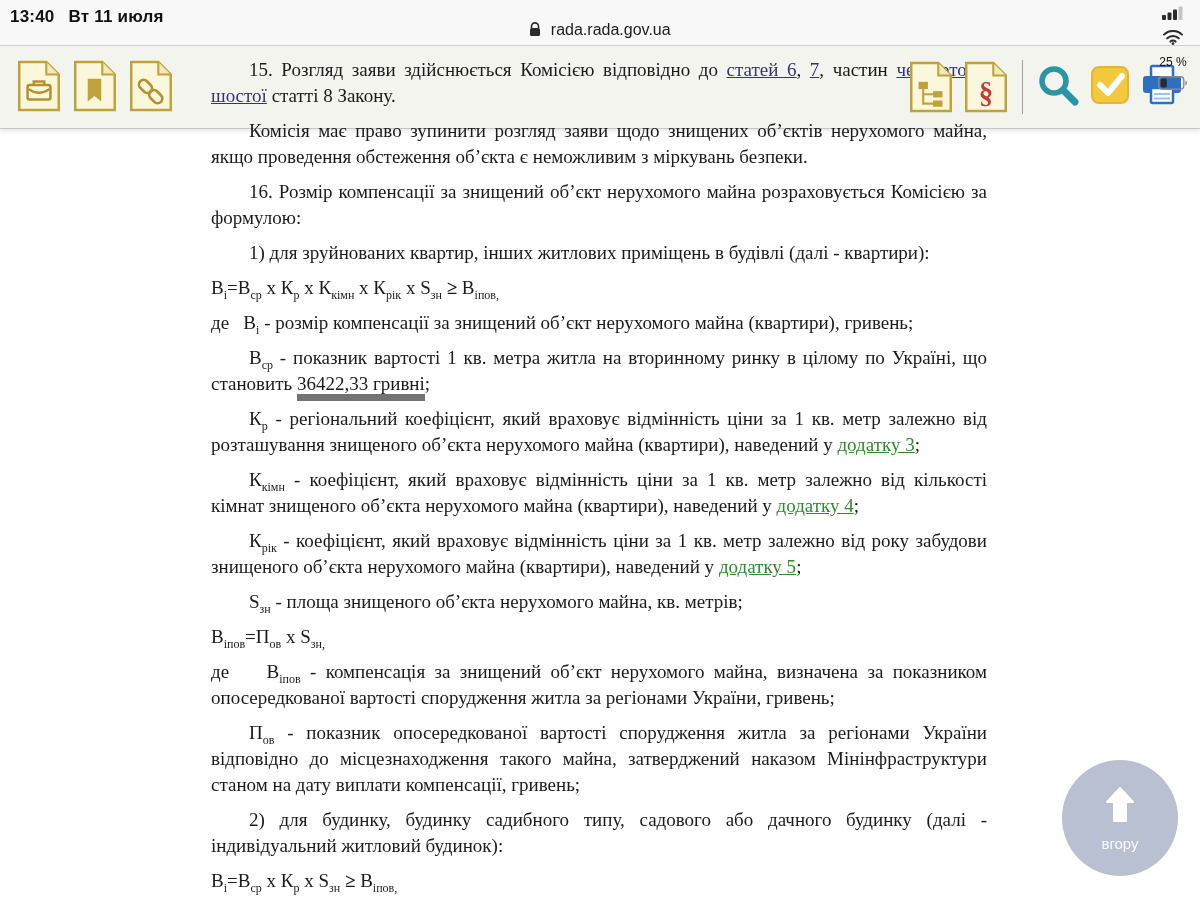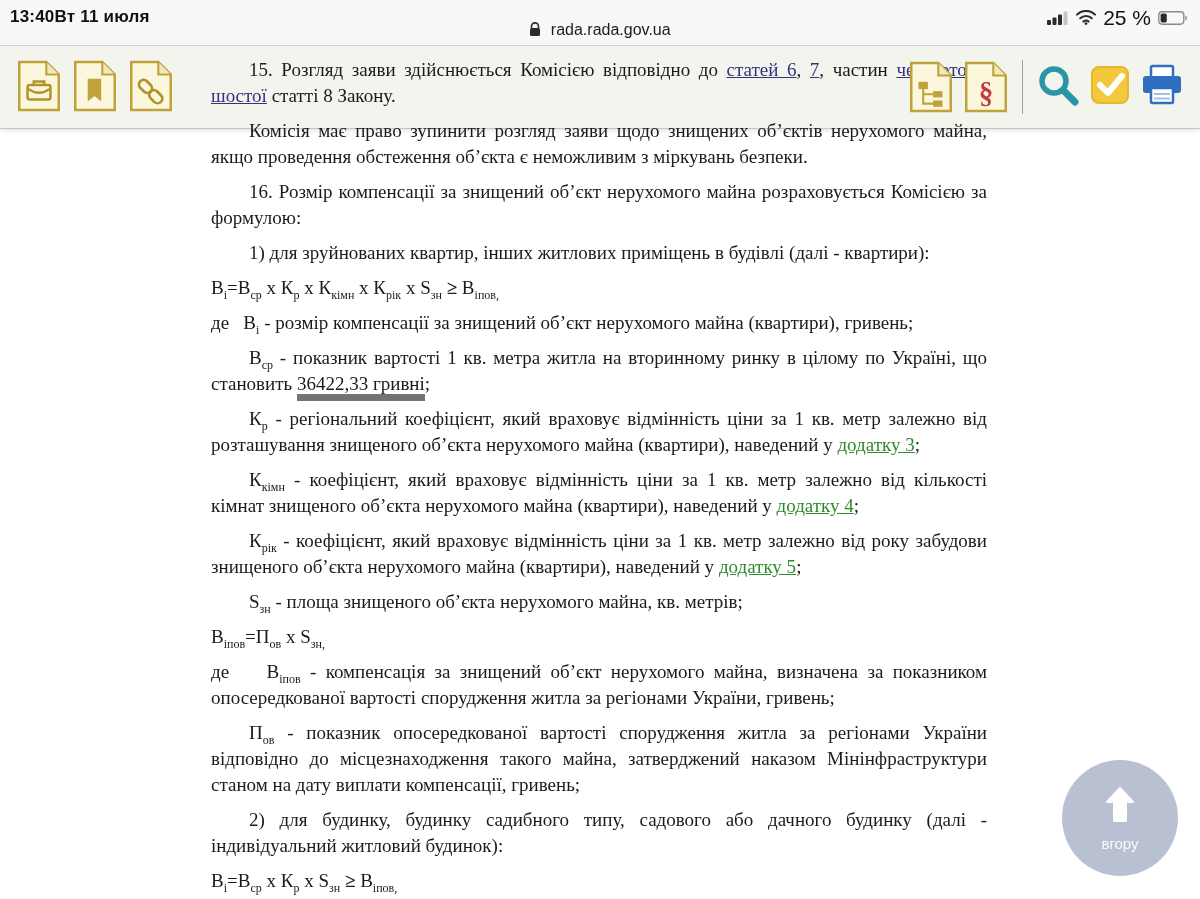--- a/index.html
+++ b/index.html
@@ -3,27 +3,27 @@
 <meta charset="utf-8">
 <style>
   * { margin:0; padding:0; box-sizing:border-box; }
   html,body { width:1200px; height:899px; background:#ffffff; overflow:hidden;
               font-family:"Liberation Sans", sans-serif; }
   .stage { position:relative; width:1200px; height:899px; background:#ffffff; }
 
   
   .status-bar { position:absolute; top:0; left:0; width:1200px; height:45px;
                 background:#f8f8f8; color:#111; z-index:6; }
-  .sb-left { position:absolute; left:10px; top:7px; display:flex; 
+  .sb-left { position:absolute; left:10px; top:7px; display:flex; gap:14px;
              font-size:17px; font-weight:600; letter-spacing:.2px; }
   .sb-center { position:absolute; left:0; right:0; top:21px; text-align:center;
                font-size:16px; font-weight:500; color:#1c1c1c; }
   .sb-center svg { vertical-align:-2px; margin-right:5px; }
   .sb-right { position:absolute; right:12px; top:6px; display:flex; align-items:center;
-              gap:7px; font-size:21px; font-weight:500; }
+              gap:7px; font-size:12px; font-weight:500;flex-direction:column; }
 
   
   .toolbar-bg { position:absolute; top:45px; left:0; width:1200px; height:84px;
                 background:rgba(243,242,236,0.88); border-top:1px solid #cfcfcf;
                 border-bottom:1px solid #c6c6c6; box-shadow:0 2px 4px rgba(0,0,0,0.10);
                 z-index:1; }
   .tb-left { position:absolute; top:60px; left:16px; display:flex; gap:10px; z-index:3; }
   .tb-right { position:absolute; top:60px; right:16px; display:flex; gap:9px;
               align-items:center; z-index:3; }
   .tb-icon { width:46px; height:52px; cursor:pointer; }

